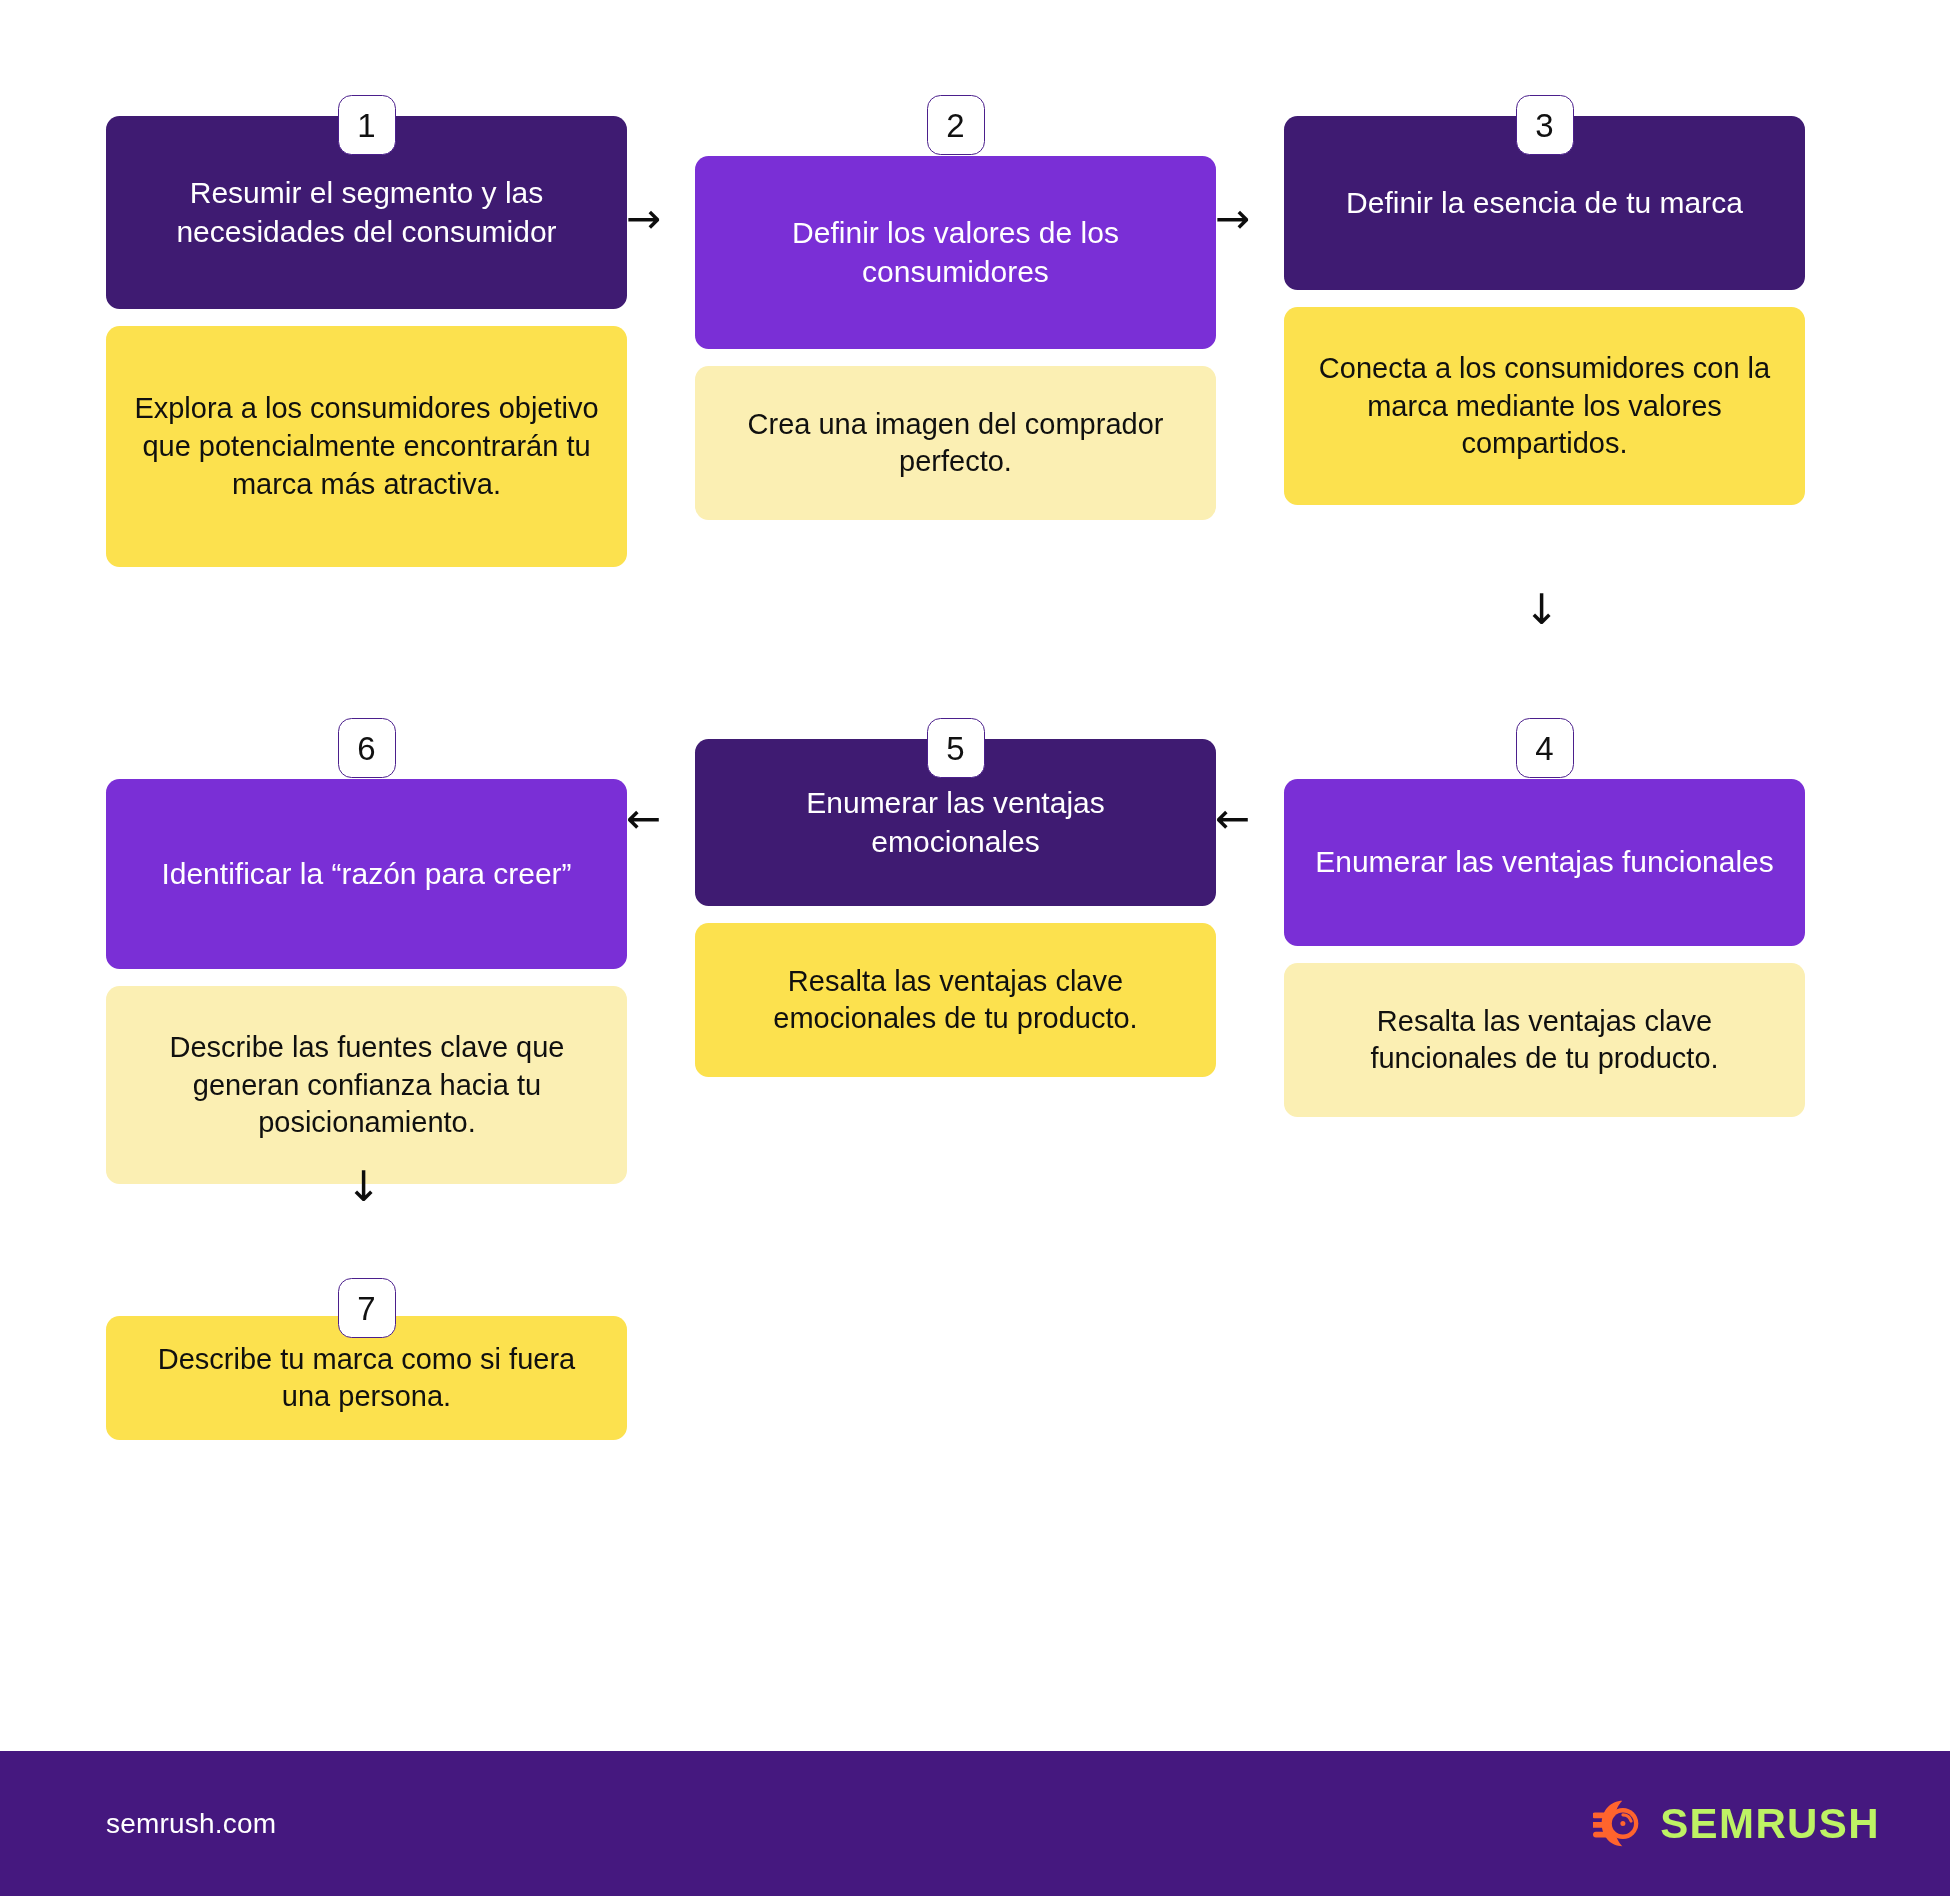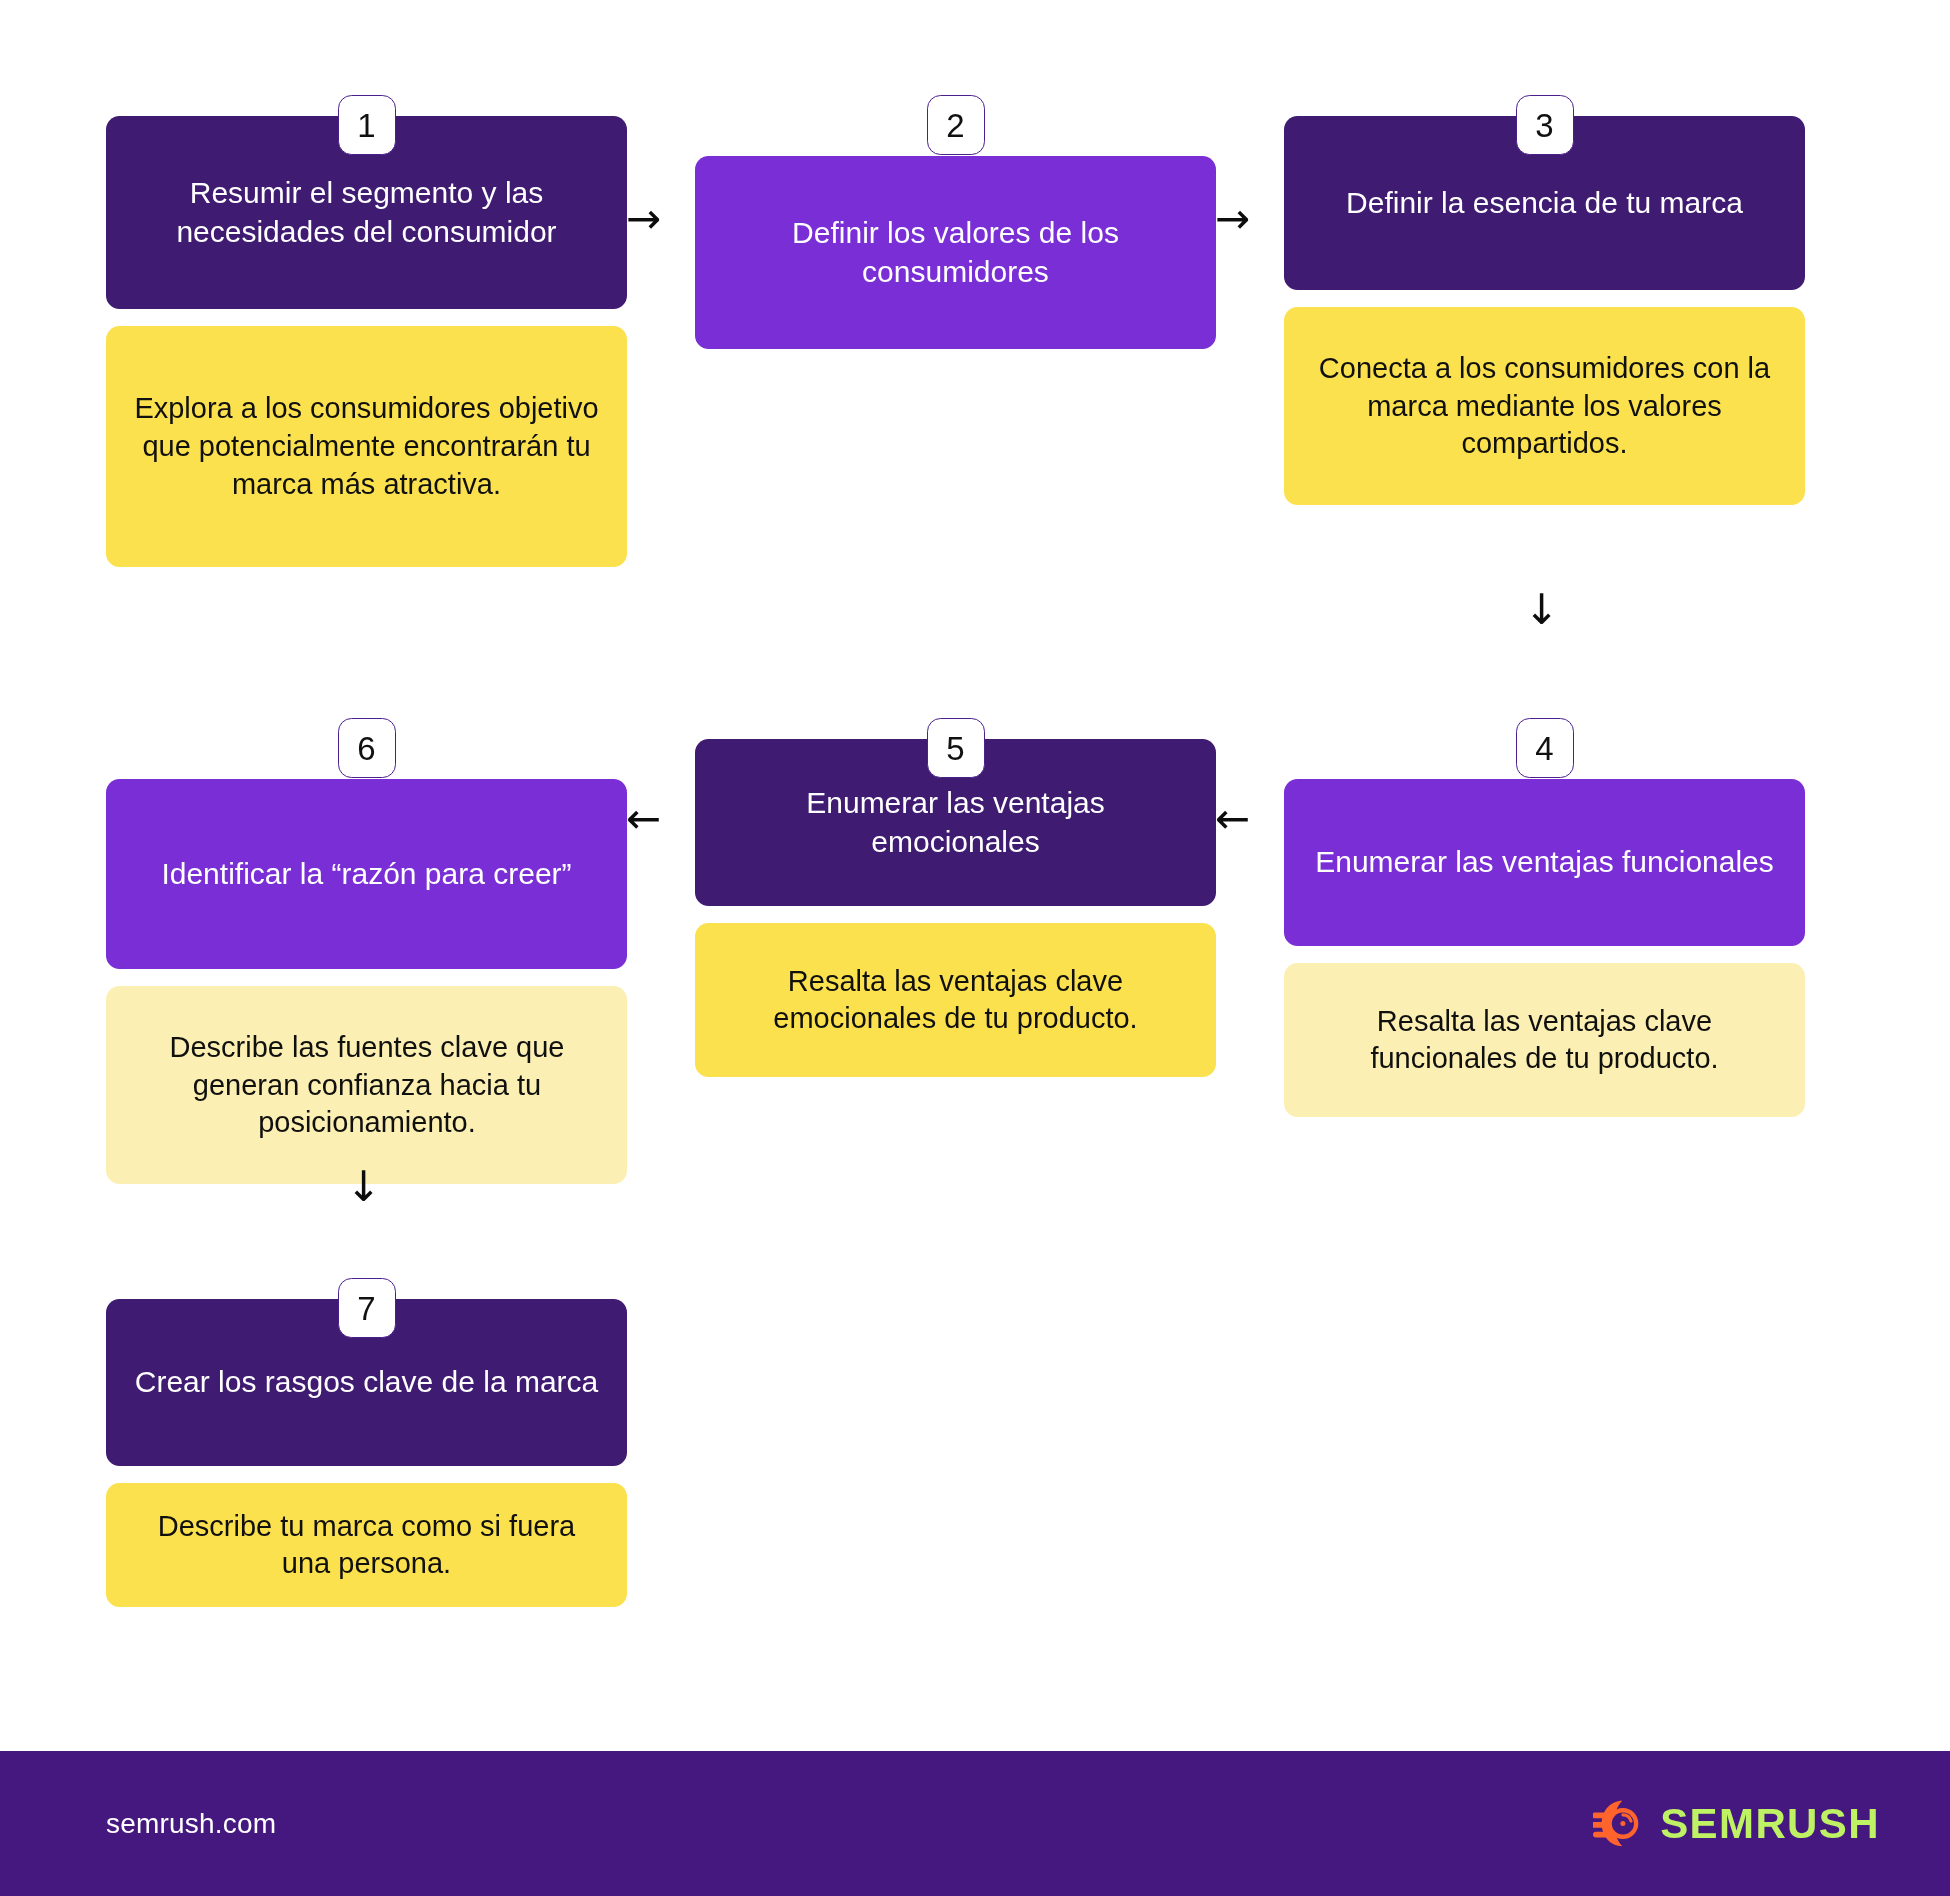--- a/index.html
+++ b/index.html
@@ -113,20 +113,21 @@
 
   <div class="step" style="left:106px;top:116px;">
     <div class="badge">1</div>
     <div class="title-box dark" style="height:193px;">Resumir el segmento y las necesidades del consumidor</div>
     <div class="desc-box bright" style="height:241px;">Explora a los consumidores objetivo que potencialmente encontrarán tu marca más atractiva.</div>
   </div>
 
   <div class="step" style="left:695px;top:116px;">
     <div class="badge">2</div>
     <div class="title-box light" style="height:193px;">Definir los valores de los consumidores</div>
+    <div class="desc-box cream" style="height:154px;">Crea una imagen del comprador perfecto.</div>
   </div>
 
   <div class="step" style="left:1284px;top:116px;">
     <div class="badge">3</div>
     <div class="title-box dark" style="height:174px;">Definir la esencia de tu marca</div>
     <div class="desc-box bright" style="height:198px;">Conecta a los consumidores con la marca mediante los valores compartidos.</div>
   </div>
 
   <div class="arrow" style="left:626px;top:198px;">→</div>
   <div class="arrow" style="left:1215px;top:198px;">→</div>
@@ -149,21 +150,20 @@
     <div class="title-box light" style="height:167px;">Enumerar las ventajas funcionales</div>
     <div class="desc-box cream" style="height:154px;">Resalta las ventajas clave funcionales de tu producto.</div>
   </div>
 
   <div class="arrow" style="left:1215px;top:798px;">←</div>
   <div class="arrow" style="left:626px;top:798px;">←</div>
   <div class="arrow" style="left:346px;top:1166px;">↓</div>
 
   <div class="step" style="left:106px;top:1299px;">
     <div class="badge">7</div>
-    <div class="title-box dark" style="height:167px;">Crear los rasgos clave de la marca</div>
     <div class="desc-box bright" style="height:124px;">Describe tu marca como si fuera una persona.</div>
   </div>
 
   <div id="footer">
     <div class="site">semrush.com</div>
     <div class="logo">
       <span style="display:block;width:54px;height:54px;">
         <svg width="54" height="54" viewBox="0 0 56 56" xmlns="http://www.w3.org/2000/svg">
           <path d="M30.5 4 C18.5 4 9 14 9 27.5 C9 41 18.5 51 30.5 51 C30.5 51 22 44 22 27.5 C22 11 30.5 4 30.5 4 Z" fill="#FF642D"></path>
           <circle cx="31" cy="27.5" r="16" fill="#FF642D"></circle>

